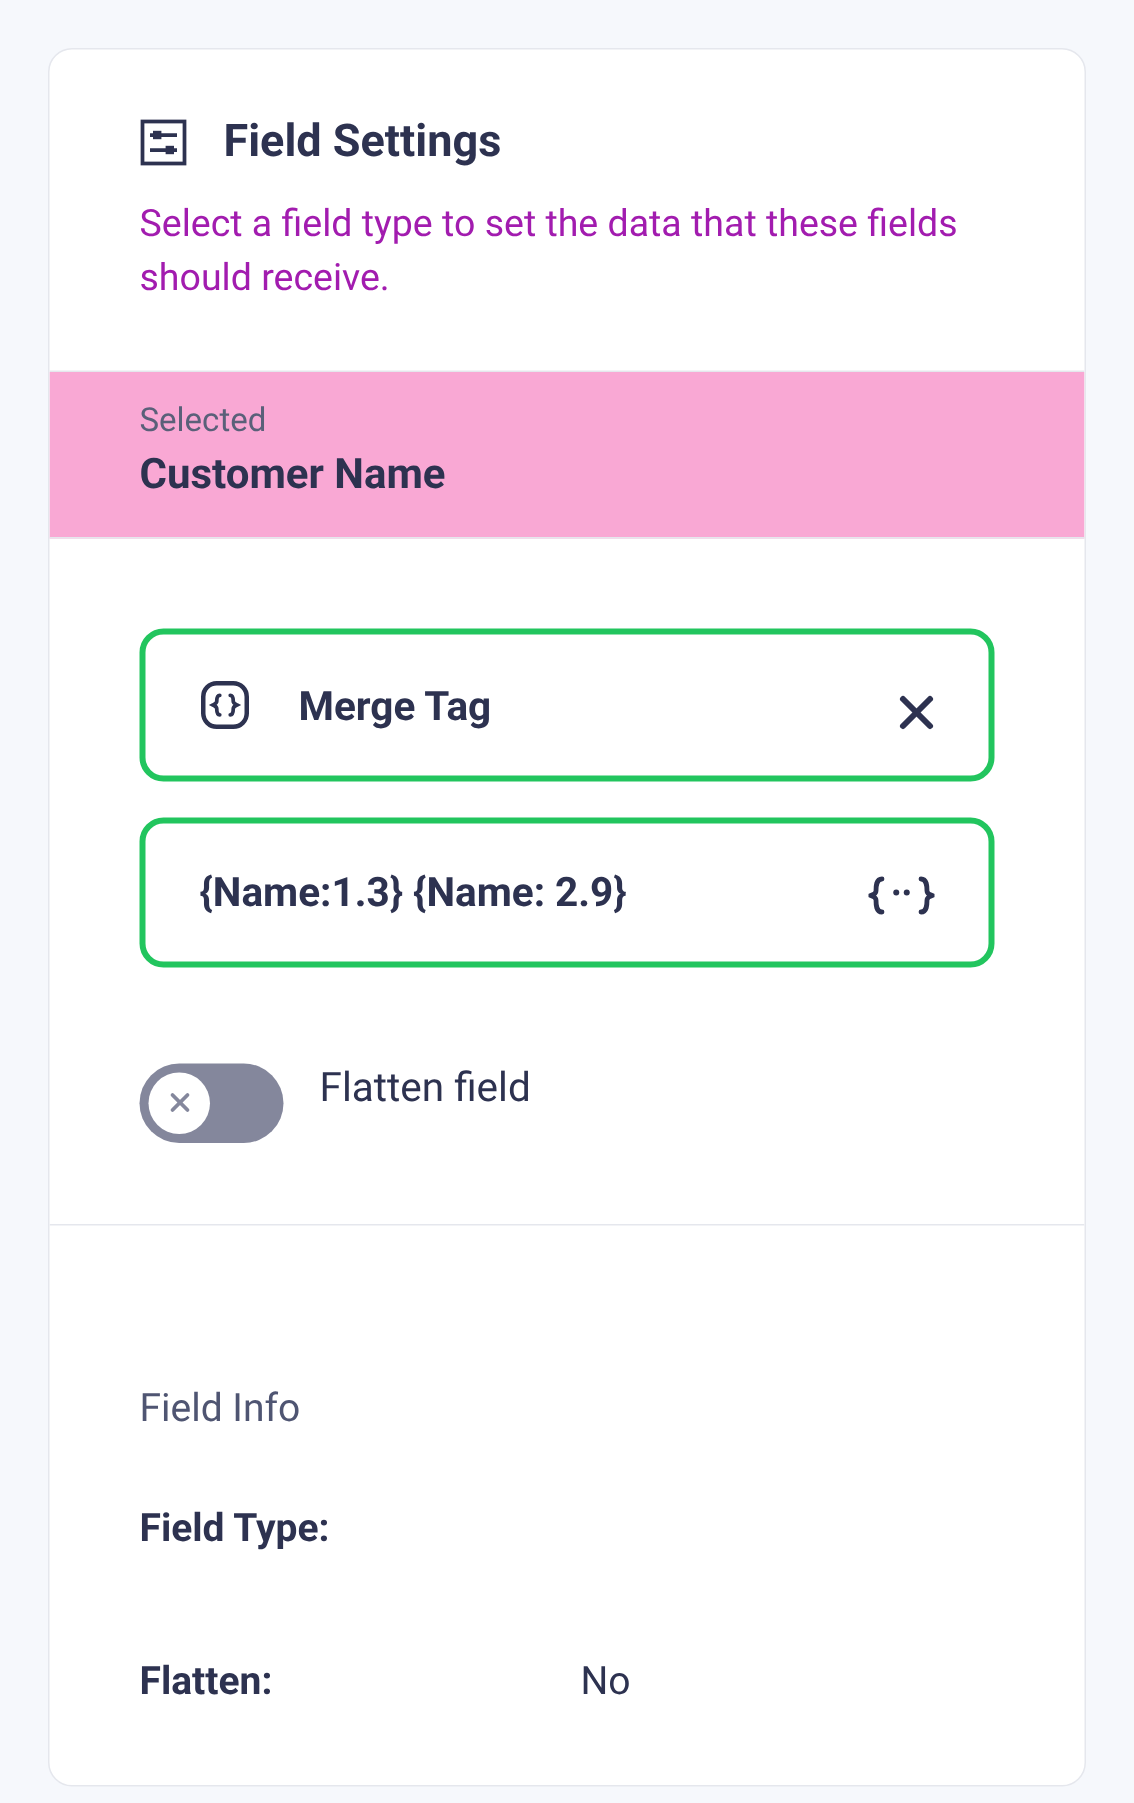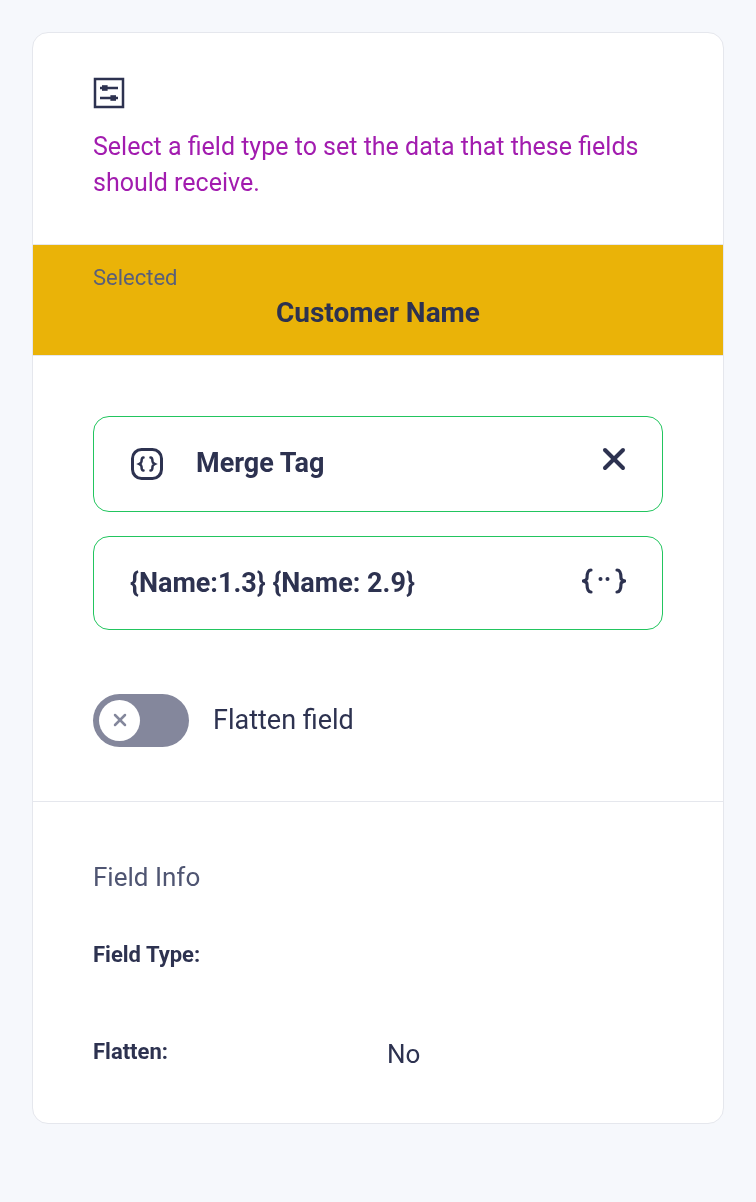--- a/index.html
+++ b/index.html
@@ -34,45 +34,44 @@
       font-size: 30px;
       font-weight: 700;
       color: #2d3250;
     }
     .description {
       font-size: 25px;
       line-height: 1.45;
       color: #a21caf;
     }
     .selected-block {
-      background: #eab308;
+      background: #f9a8d4;
       border-bottom: 1px solid #e5e7ed;
       padding: 20px 60px 26px 60px;
     }
     .selected-label {
       font-size: 22px;
       color: #5a6079;
       margin-bottom: 6px;
     }
     .selected-value {
       font-size: 28px;
       font-weight: 700;
       color: #2d3250;
-      text-align: center;
     }
     .config-body {
       padding: 60px 60px 54px 60px;
       border-bottom: 1px solid #e5e7ed;
     }
     .option-box {
-      border: 1px solid #22c55e;
+      border: 4px solid #22c55e;
       border-radius: 16px;
       padding: 30px 36px;
       display: flex;
-      align-items: flex-start;
+      align-items: flex-end;
       margin-bottom: 24px;
     }
     .option-box:last-of-type {
       margin-bottom: 0;
     }
     .option-leading-icon {
       flex: 0 0 auto;
       margin-right: 32px;
     }
     .option-text {
@@ -81,21 +80,21 @@
       font-weight: 700;
       color: #2d3250;
     }
     .option-trailing {
       flex: 0 0 auto;
       display: flex;
       align-items: center;
     }
     .toggle-row {
       display: flex;
-      align-items: center;
+      align-items: flex-start;
       gap: 24px;
       margin-top: 64px;
     }
     .toggle {
       width: 96px;
       height: 53px;
       background: #84879c;
       border-radius: 999px;
       position: relative;
       cursor: pointer;
@@ -116,31 +115,32 @@
       font-size: 27px;
       color: #2d3250;
     }
     .info-block {
       padding: 60px 60px 54px 60px;
     }
     .info-title {
       font-size: 26px;
       color: #4f5572;
       margin-bottom: 50px;
+      margin-top: 47px;
     }
     .info-row {
       display: flex;
       margin-bottom: 36px;
     }
     .info-row:last-child {
       margin-bottom: 0;
     }
     .info-key {
       flex: 0 0 294px;
-      font-size: 22px;
+      font-size: 26px;
       font-weight: 700;
       color: #2d3250;
     }
     .info-val {
       flex: 1 1 auto;
       font-size: 26px;
       color: #2d3250;
     }
     svg { display: block; }
   </style>
@@ -153,20 +153,21 @@
     <div class="title-row">
       <span>
         <svg width="32" height="32" viewBox="0 0 32 32">
           <rect x="2" y="2" width="28" height="28" stroke="#2d3250" stroke-width="2.5" fill="none"></rect>
           <line x1="7" y1="11" x2="25" y2="11" stroke="#2d3250" stroke-width="2.5"></line>
           <rect x="9" y="8.2" width="5.6" height="5.6" fill="#2d3250"></rect>
           <line x1="7" y1="21" x2="25" y2="21" stroke="#2d3250" stroke-width="2.5"></line>
           <rect x="17.4" y="18.2" width="5.6" height="5.6" fill="#2d3250"></rect>
         </svg>
       </span>
+      <span class="title-text">Field Settings</span>
     </div>
     <div class="description">Select a field type to set the data that these fields should receive.</div>
   </div>
 
   <div class="selected-block">
     <div class="selected-label">Selected</div>
     <div class="selected-value">Customer Name</div>
   </div>
 
   <div class="config-body">

